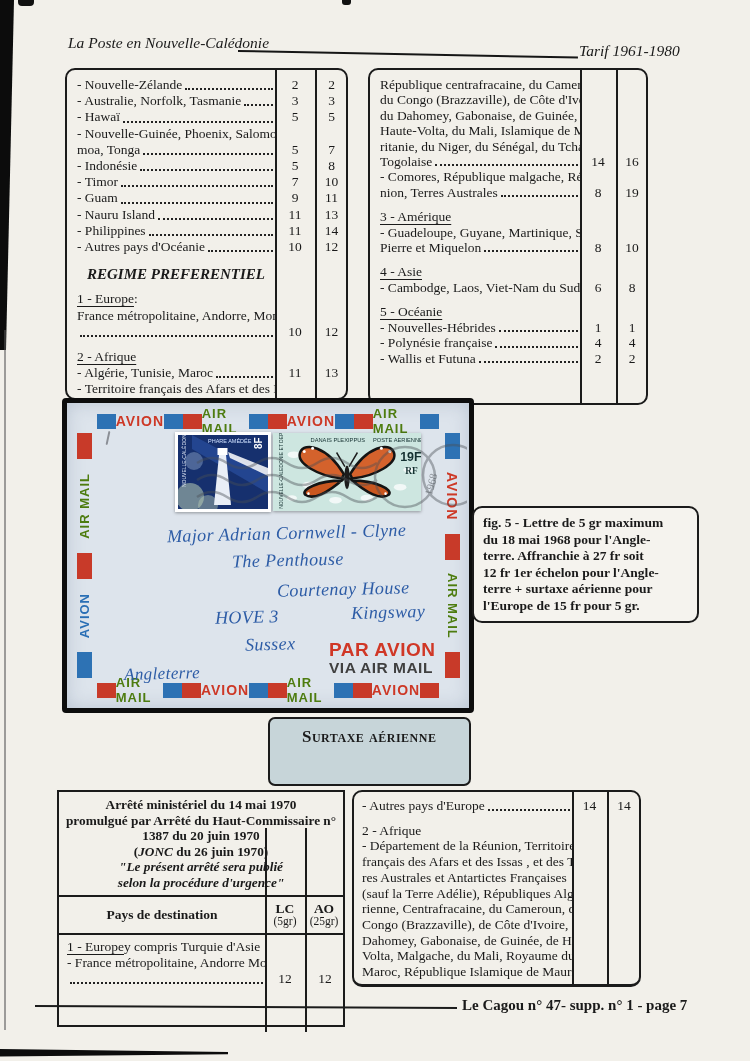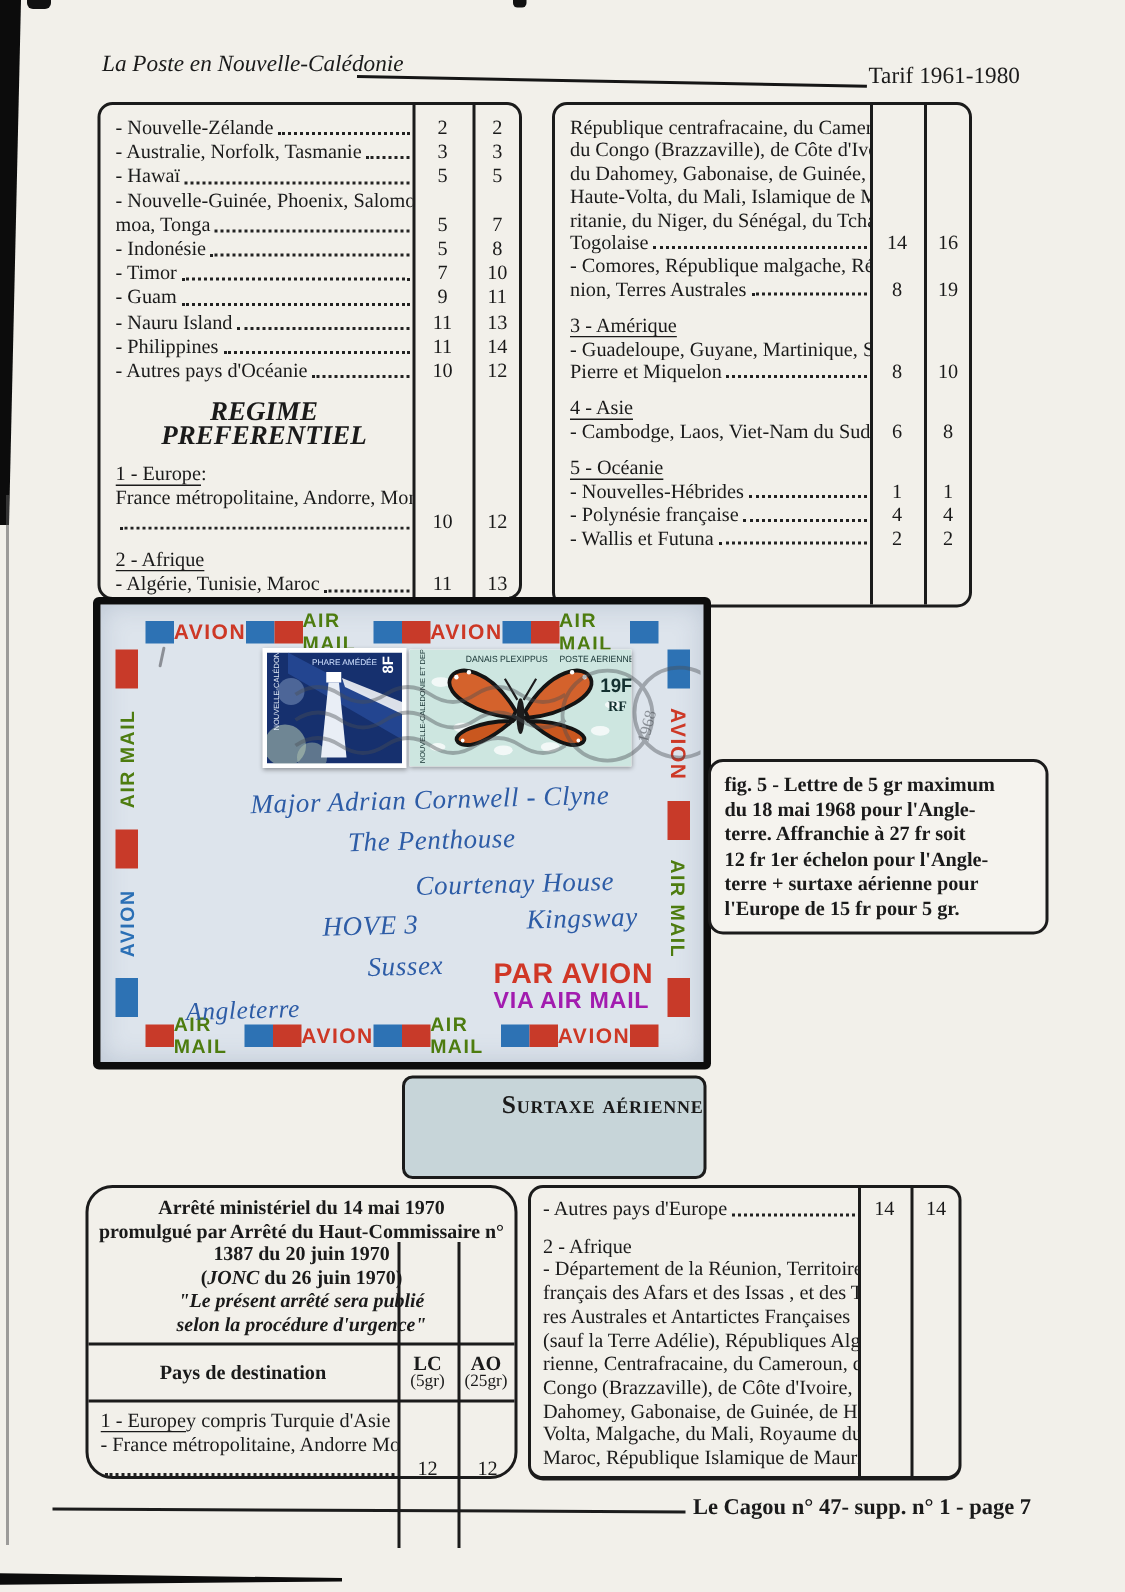--- a/index.html
+++ b/index.html
@@ -13,37 +13,37 @@
   .edge-line-left{position:absolute;left:4px;top:330px;width:2px;height:700px;background:#555;opacity:.55;}
   .edge-wedge-bottom{position:absolute;left:0;top:1048px;width:228px;height:9px;background:#0c0c0c;
     clip-path:polygon(0 10%,100% 45%,100% 70%,0 95%);}
   .mark-top-a{position:absolute;left:18px;top:0;width:16px;height:6px;background:#111;border-radius:0 0 4px 4px;}
   .mark-top-b{position:absolute;left:342px;top:0;width:9px;height:5px;background:#111;border-radius:0 0 3px 3px;}
 
   
   .hdr-left{position:absolute;left:68px;top:34px;font-style:italic;font-size:15.5px;}
   .hdr-line{position:absolute;left:238px;top:50px;width:340px;height:2px;background:#161616;
     transform:rotate(1.1deg);transform-origin:left center;}
-  .hdr-right{position:absolute;left:579px;top:42px;font-size:15.5px;}
+  .hdr-right{position:absolute;left:579px;top:42px;font-style:italic;font-size:15.5px;}
   .ftr-line{position:absolute;left:35px;top:1006px;width:422px;height:2px;background:#1c1c1c;transform:rotate(.25deg);}
   .ftr-text{position:absolute;left:462px;top:997px;font-weight:bold;font-size:15px;}
 
   
   .tbox{position:absolute;border:2px solid #1b1b1b;border-radius:10px;background:transparent;box-sizing:border-box;}
   .vline{position:absolute;top:0;bottom:0;width:2px;background:#1b1b1b;}
   .trows{position:relative;}
   .trow{display:flex;align-items:flex-end;font-size:13.5px;line-height:var(--lh,16px);}
   .trow .lab{flex:0 0 var(--labw);display:flex;align-items:flex-end;white-space:nowrap;overflow:hidden;}
   .trow .dots{flex:1 1 auto;border-bottom:2px dotted #222;margin:0 2px 3px 3px;min-width:4px;}
   .trow .num{text-align:center;}
   .trow .n1{flex:0 0 var(--n1w);}
   .trow .n2{flex:0 0 var(--n2w);}
   .trow.sp{height:9px;}
   .trow.head{display:block;width:var(--labw);text-align:center;font-weight:bold;font-style:italic;
-    font-size:18px;margin:11px 0 9px;}
+    font-size:15px;margin:11px 0 9px;}
   .u{text-decoration:underline;text-underline-offset:2.5px;}
 
   #box-oceania{left:65px;top:68px;width:283px;height:332px;}
   #box-oceania .trows{--labw:198px;--n1w:40px;--n2w:33px;--lh:16.2px;padding:7px 0 0 10px;}
   #box-oceania .vl1{left:208px;} #box-oceania .vl2{left:248px;}
 
   #box-regions{left:368px;top:68px;width:280px;height:337px;}
   #box-regions .trows{--labw:200px;--n1w:36px;--n2w:32px;--lh:15.4px;padding:7px 0 0 10px;}
   #box-regions .vl1{left:210px;} #box-regions .vl2{left:246px;}
 
@@ -73,35 +73,35 @@
 
   
   #postmark{position:absolute;left:100px;top:22px;width:300px;height:105px;pointer-events:none;}
 
   
   .hand{position:absolute;font-style:italic;color:#2d5ca6;font-size:17px;letter-spacing:.4px;white-space:nowrap;
     transform:rotate(-1.5deg);}
   .hand.big{font-size:18px;}
   #pa-block{position:absolute;left:262px;top:237px;font-family:"Liberation Sans",sans-serif;font-weight:bold;line-height:1.05;}
   #pa-block .pa{color:#d03726;font-size:19px;letter-spacing:.5px;}
-  #pa-block .via{color:#a21caf;font-size:15.5px;letter-spacing:.5px;}
+  #pa-block .via{color:#404040;font-size:15.5px;letter-spacing:.5px;}
 
   
   #fig-caption{left:472px;top:506px;width:227px;height:117px;border-width:2.5px;background:#f5f3ee;
     padding:7px 9px;font-weight:bold;font-size:13.5px;line-height:16.6px;}
   #fig-caption .tline{white-space:nowrap;}
 
   
   #surtaxe{left:268px;top:717px;width:203px;height:69px;border-width:2.5px;border-radius:7px;background:#c7d5d9;
-    text-align:right;}
+    text-align:left;padding-left:32px;}
   #surtaxe .st-title{margin-top:8px;font-weight:bold;font-variant:small-caps;font-size:17px;letter-spacing:.5px;}
   #surtaxe .st-date{margin-top:9px;font-weight:bold;font-size:14.5px;letter-spacing:1px;}
 
   
-  #box-arrete{left:57px;top:790px;width:288px;height:196px;border-radius:18px;}
+  #box-arrete{left:57px;top:790px;width:288px;height:237px;border-radius:0;}
   .bl-head{padding:5px 6px 4px;text-align:center;font-weight:bold;font-size:13.3px;line-height:15.6px;
     border-bottom:2px solid #1b1b1b;}
   .bl-head .it{font-style:italic;}
   .bl-colrow{position:relative;height:36px;border-bottom:2px solid #1b1b1b;display:flex;align-items:center;}
   .bl-colrow .c0{flex:0 0 206px;text-align:center;font-weight:bold;font-size:13.5px;}
   .bl-colrow .c1{flex:0 0 40px;text-align:center;font-weight:bold;font-size:13.5px;line-height:13px;}
   .bl-colrow .c2{flex:1;text-align:center;font-weight:bold;font-size:13.5px;line-height:13px;}
   .bl-colrow .sub{display:block;font-weight:normal;font-size:11.5px;}
   .bl-lower{position:relative;height:97px;}
   .bl-lower .trows{--labw:198px;--n1w:40px;--n2w:40px;--lh:16px;padding:4px 0 0 8px;}

